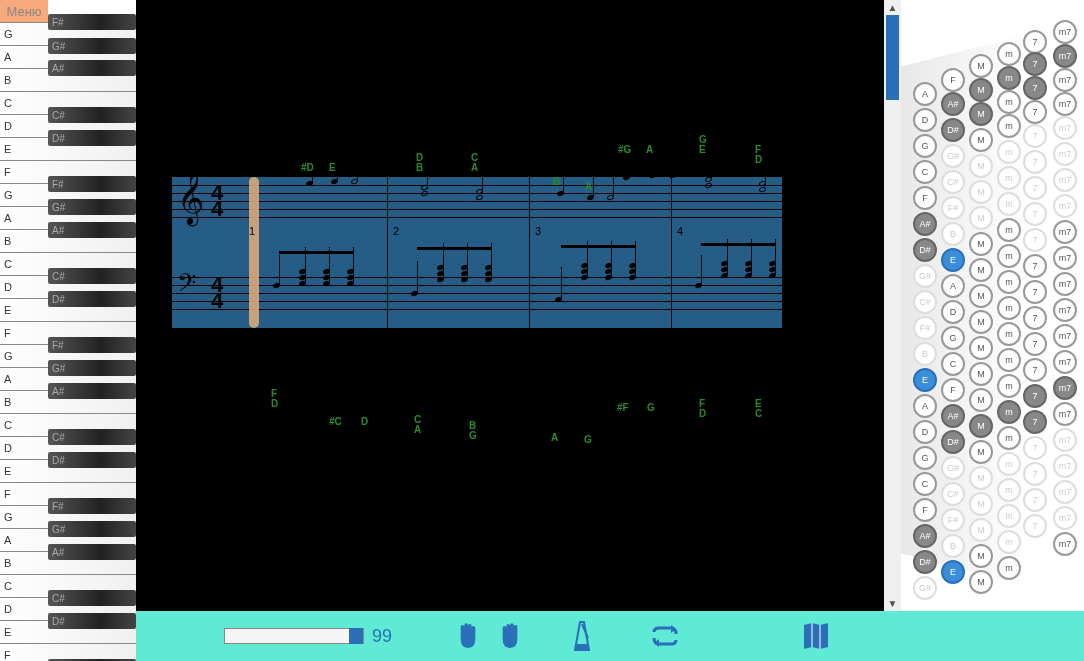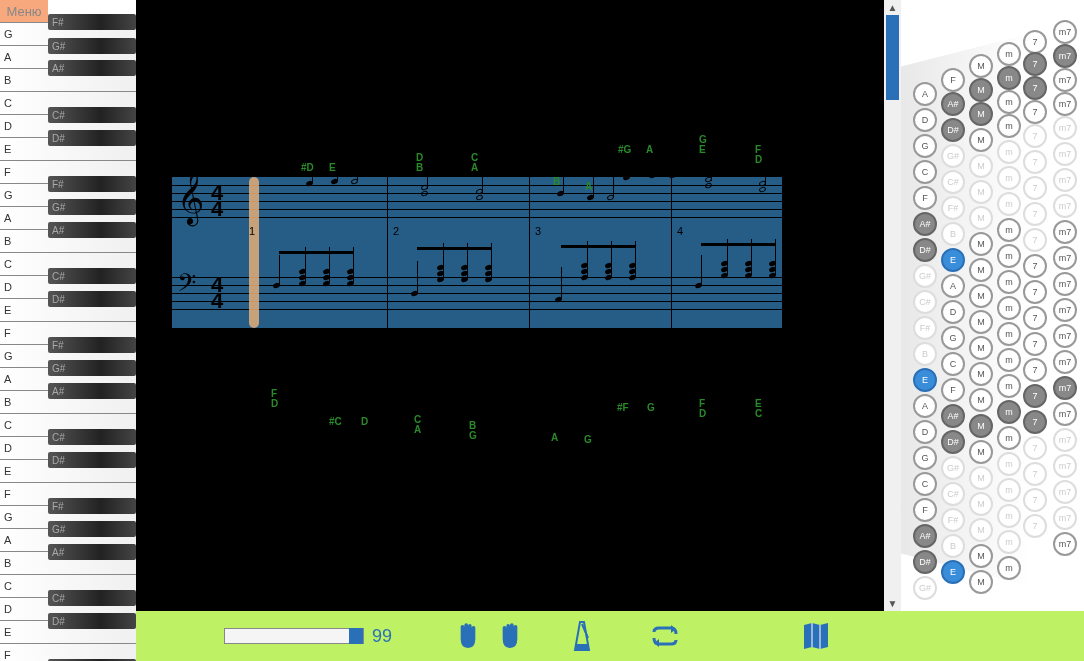--- a/index.html
+++ b/index.html
@@ -29,21 +29,21 @@
 #scroll-thumb{position:absolute;left:2px;top:15px;width:13px;height:85px;background:#2a70b8;}
 .scroll-arrow{position:absolute;left:0;width:17px;height:15px;background:#f0f0f0;display:flex;align-items:center;justify-content:center;font-size:10px;color:#555;}
 
 #accordion{position:absolute;left:901px;top:0;width:183px;height:640px;background:#fff;}
 #accordion-bg{position:absolute;left:0;top:20px;width:183px;height:580px;background:linear-gradient(90deg,#e8e8e8 0%,#fff 70%);clip-path:polygon(0 8%,100% 0,100% 100%,0 92%);}
 .ab{position:absolute;width:24px;height:24px;border-radius:50%;border:2px solid #999;background:#fff;display:flex;align-items:center;justify-content:center;font-size:9px;color:#555;cursor:pointer;}
 .ab.dim{border-color:#ddd;color:#ccc;}
 .ab.dark{background:#888;border-color:#666;color:#fff;}
 .ab.active{background:#3a8dd8;border-color:#2a70b8;color:#fff;}
 
-#bottom-bar{position:absolute;left:136px;top:611px;width:948px;height:50px;background:#bef264;display:flex;align-items:center;}
+#bottom-bar{position:absolute;left:136px;top:611px;width:948px;height:50px;background:#5eead4;display:flex;align-items:center;}
 #tempo-slider{position:relative;margin-left:88px;width:140px;height:16px;border:1px solid #888;background:#f5f5f5;}
 #tempo-thumb{position:absolute;right:0;top:-1px;width:14px;height:16px;background:#2a70b8;}
 #tempo-val{margin-left:8px;font-size:18px;color:#2a70b8;}
 .tool-btn{margin-left:30px;width:32px;height:36px;display:flex;align-items:center;justify-content:center;cursor:pointer;}
 .hand-icon{width:22px;height:28px;fill:#2a70b8;}
 .metronome-icon{width:20px;height:32px;}
 .loop-icon{width:30px;height:24px;stroke:#2a70b8;fill:none;stroke-width:3;}
 .map-icon{width:28px;height:30px;fill:#2a70b8;}
 </style>
 </head>

